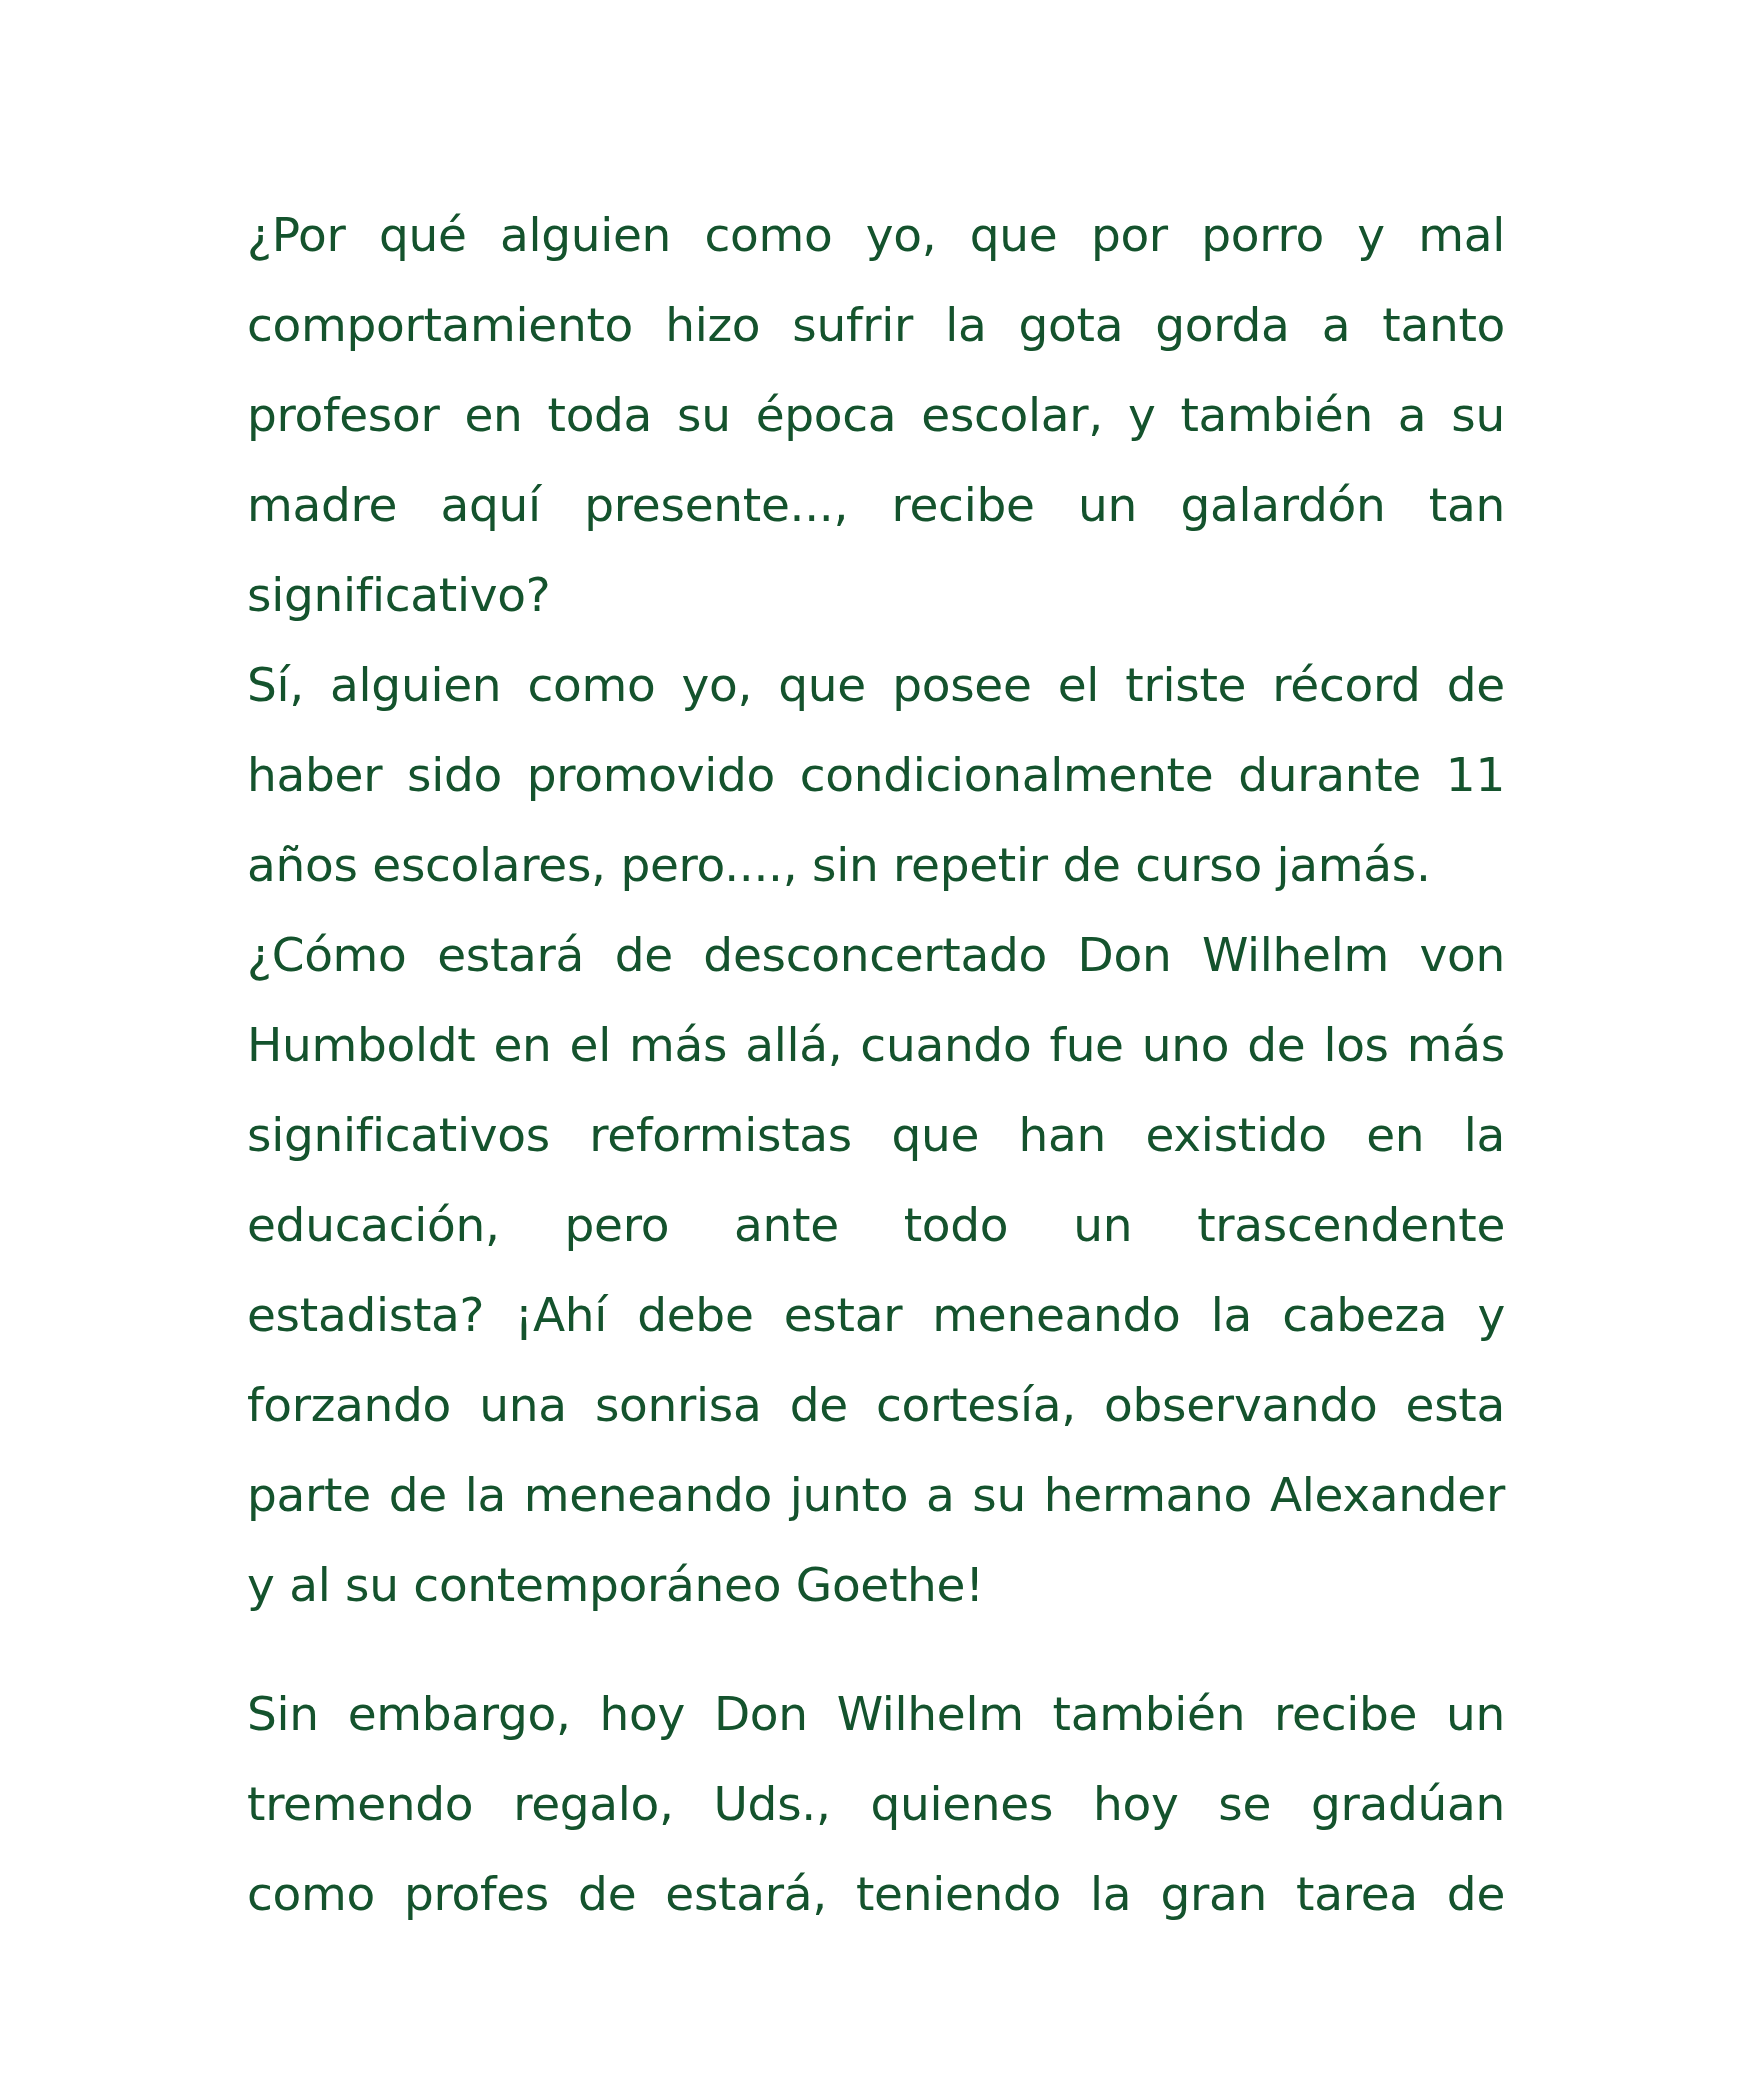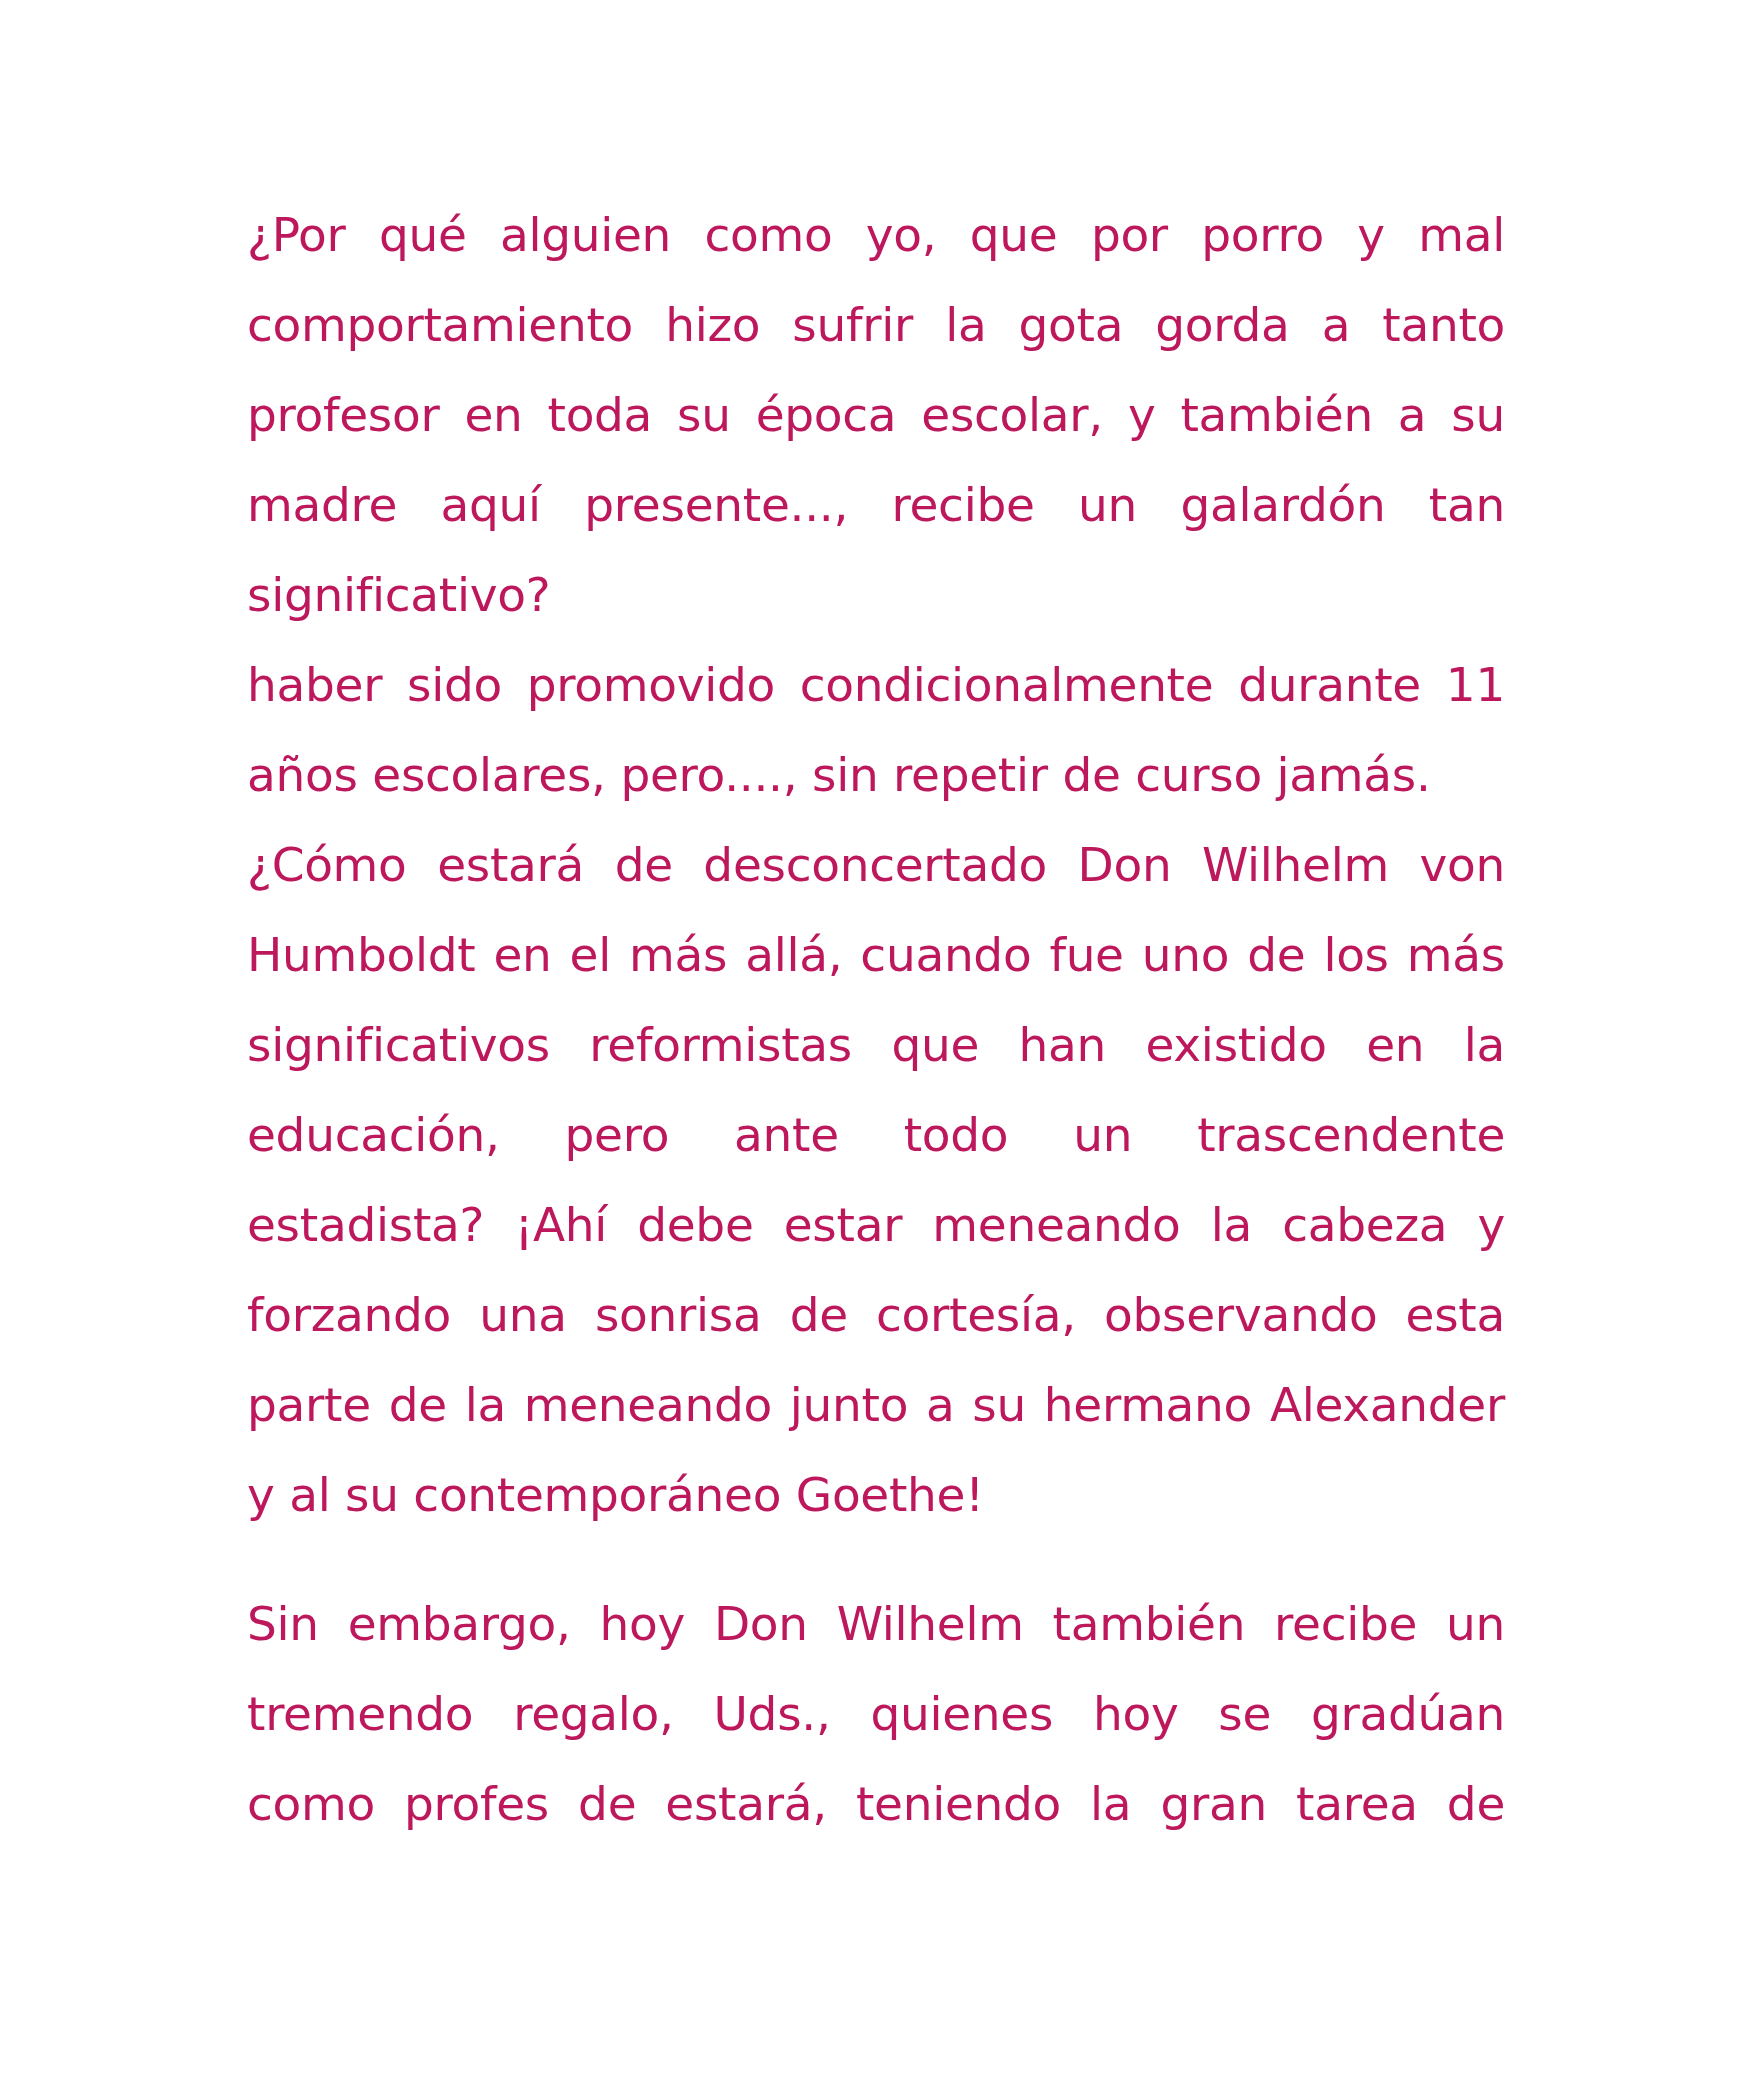--- a/index.html
+++ b/index.html
@@ -30,41 +30,42 @@
     margin-top: 39px;
   }
   .ln {
     font-size: 47px;
     line-height: 90px;
     letter-spacing: -0.3px;
     white-space: normal;
     text-align: justify;
     text-align-last: justify;
     text-justify: inter-word;
-    color: #be185d;
+    color: #14532d;
   }
   .ln.end {
     text-align-last: left;
   }
 </style>
 </head>
 <body>
 
 <div class="page">
   <div class="text-block">
 
     <div class="para">
       <div class="ln">¿Por qué alguien como yo, que por porro y mal</div>
       <div class="ln">comportamiento hizo sufrir la gota gorda a tanto</div>
       <div class="ln">profesor en toda su época escolar, y también a su</div>
       <div class="ln">madre aquí presente..., recibe un galardón tan</div>
       <div class="ln end">significativo?</div>
     </div>
 
     <div class="para">
+      <div class="ln">Sí, alguien como yo, que posee el triste récord de</div>
       <div class="ln">haber sido promovido condicionalmente durante 11</div>
       <div class="ln end">años escolares, pero...., sin repetir de curso jamás.</div>
     </div>
 
     <div class="para">
       <div class="ln">¿Cómo estará de desconcertado Don Wilhelm von</div>
       <div class="ln">Humboldt en el más allá, cuando fue uno de los más</div>
       <div class="ln">significativos reformistas que han existido en la</div>
       <div class="ln">educación, pero ante todo un trascendente</div>
       <div class="ln">estadista? ¡Ahí debe estar meneando la cabeza y</div>

